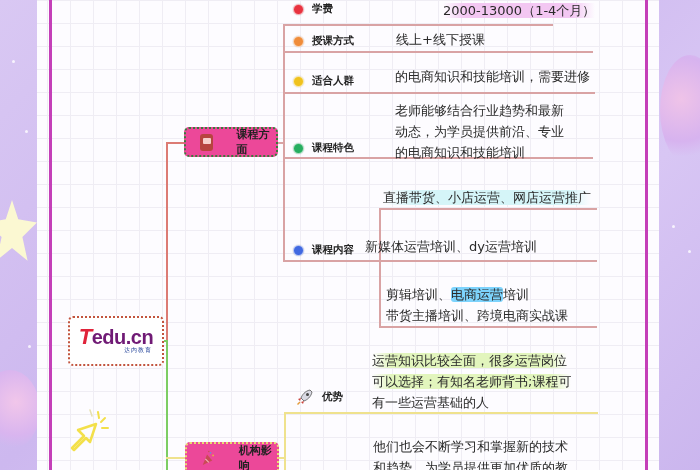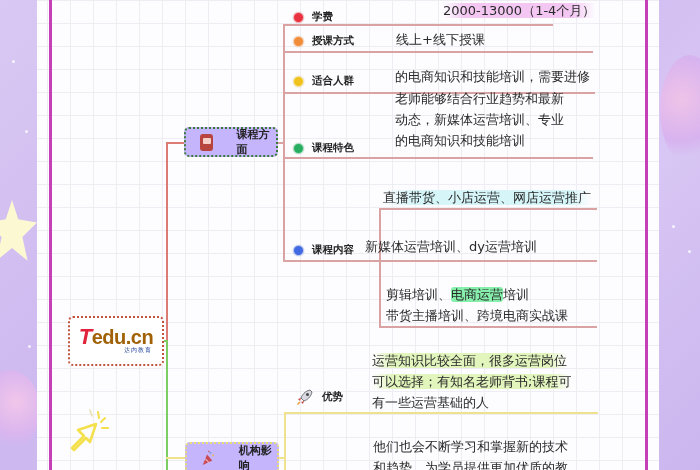--- a/index.html
+++ b/index.html
@@ -46,44 +46,44 @@
   .yellow { background: #efe28d; }
 
   
   .root-box {
     position: absolute; left: 68px; top: 316px; width: 96px; height: 50px;
     border: 2px dotted #c2543e; border-radius: 5px; background: #fff;
     display: flex; flex-direction: column; align-items: center; justify-content: center;
   }
   .logo { font-family: "Liberation Sans", sans-serif; font-weight: bold; font-size: 20px; letter-spacing: -0.5px; line-height: 18px; }
   .logo .t { color: #e0233a; font-size: 22px; font-style: italic; }
-  .logo .rest { color: #a16207; }
+  .logo .rest { color: #701a75; }
   .logo-sub { font-size: 6px; color: #1d3e97; align-self: flex-end; margin-right: 10px; letter-spacing: 1px; }
 
   .pointer-icon { position: absolute; left: 66px; top: 404px; width: 46px; height: 52px; }
 
   
   .branch {
-    position: absolute; height: 30px; border-radius: 5px; background: #c4b5fd;
+    position: absolute; height: 30px; border-radius: 5px; background: #ec4899;
     display: flex; align-items: center; gap: 24px; padding-left: 14px;
     font-weight: bold; font-size: 11px; color: #222;
   }
   .branch-course { left: 184px; top: 127px; width: 94px; border: 2px dotted #3c7a3c; }
   .branch-influence { left: 185px; top: 442px; width: 94px; height: 32px; border: 2px dotted #e8dc72; }
   .book-icon { width: 14px; height: 17px; border-radius: 3px; background: #b7443f; position: relative; }
   .book-icon::after { content: ""; position: absolute; left: 3px; top: 4px; width: 8px; height: 6px; background: #f7d0cb; border-radius: 1px; }
 
   
   .leaf { position: absolute; display: flex; align-items: center; gap: 8px; font-weight: bold; font-size: 10.5px; color: #222; }
   .dot { width: 11px; height: 11px; border-radius: 50%; border: 1.5px solid rgba(255,255,255,0.6); box-shadow: 0 0 0 1px rgba(0,0,0,0.05); }
 
   .val { position: absolute; font-size: 13px; color: #2a2a2a; line-height: 21px; white-space: nowrap; }
   .hl-pink { background: linear-gradient(90deg, rgba(240,190,240,0) 0%, #f3c7f2 15%, #f3c7f2 85%, rgba(240,190,240,0) 100%); margin-left: 46px; }
   .hl-cyan { background: linear-gradient(90deg, rgba(205,245,250,0) 0%, #d5f5f8 15%, #d5f5f8 90%, rgba(205,245,250,0) 100%); }
-  .hl-mag { background: #86efac; border-radius: 3px; }
+  .hl-mag { background: #7dd3fc; border-radius: 3px; }
   .hl-green { background: linear-gradient(90deg, rgba(223,246,180,0) 0%, #e2f5bd 10%, #e2f5bd 90%, rgba(223,246,180,0) 100%); margin-top: 48px; }
 </style>
 </head>
 <body>
 
 <div class="bg-deco star-left"></div>
 <div class="bg-deco heart-left"></div>
 <div class="bg-deco heart-right"></div>
 <div class="bg-deco sparkle" style="left:25px;top:130px"></div>
 <div class="bg-deco sparkle" style="left:12px;top:60px"></div>
@@ -132,21 +132,21 @@
   <line x1="39" y1="14" x2="35" y2="18" stroke="#f3e04a" stroke-width="2" stroke-linecap="round"></line>
   <line x1="42" y1="24" x2="36" y2="24" stroke="#f3e04a" stroke-width="2" stroke-linecap="round"></line>
   <line x1="24" y1="6" x2="26" y2="12" stroke="#e6e0b0" stroke-width="1.5" stroke-linecap="round"></line>
 </svg>
 
 <div class="branch branch-course">
   <span class="book-icon"></span>
   <span>课程方面</span>
 </div>
 
-<div class="leaf" style="left:293px;top:10px">
+<div class="leaf" style="left:293px;top:2px">
   <span class="dot" style="background:#e8323f"></span>
   <span>学费</span>
 </div>
 <div class="val" style="left:397px;top:0px">
   <span class="hl-pink">2000-13000（1-4个月）</span>
 </div>
 
 <div class="leaf" style="left:293px;top:34px">
   <span class="dot" style="background:#f08c3a"></span>
   <span>授课方式</span>
@@ -156,23 +156,23 @@
 <div class="leaf" style="left:293px;top:74px">
   <span class="dot" style="background:#f0c21d"></span>
   <span>适合人群</span>
 </div>
 <div class="val" style="left:395px;top:66px">的电商知识和技能培训，需要进修</div>
 
 <div class="leaf" style="left:293px;top:141px">
   <span class="dot" style="background:#27ae60"></span>
   <span>课程特色</span>
 </div>
-<div class="val" style="left:395px;top:88px">
+<div class="val" style="left:395px;top:100px">
   <div>老师能够结合行业趋势和最新</div>
-  <div>动态，新媒体运营培训、专业</div>
+  <div>动态，为学员提供前沿、专业</div>
   <div>的电商知识和技能培训</div>
 </div>
 
 <div class="leaf" style="left:293px;top:243px">
   <span class="dot" style="background:#4169e1"></span>
   <span>课程内容</span>
 </div>
 <div class="val" style="left:383px;top:187px">
   <span class="hl-cyan">直播带货、小店运营、网店运营推广</span>
 </div>

